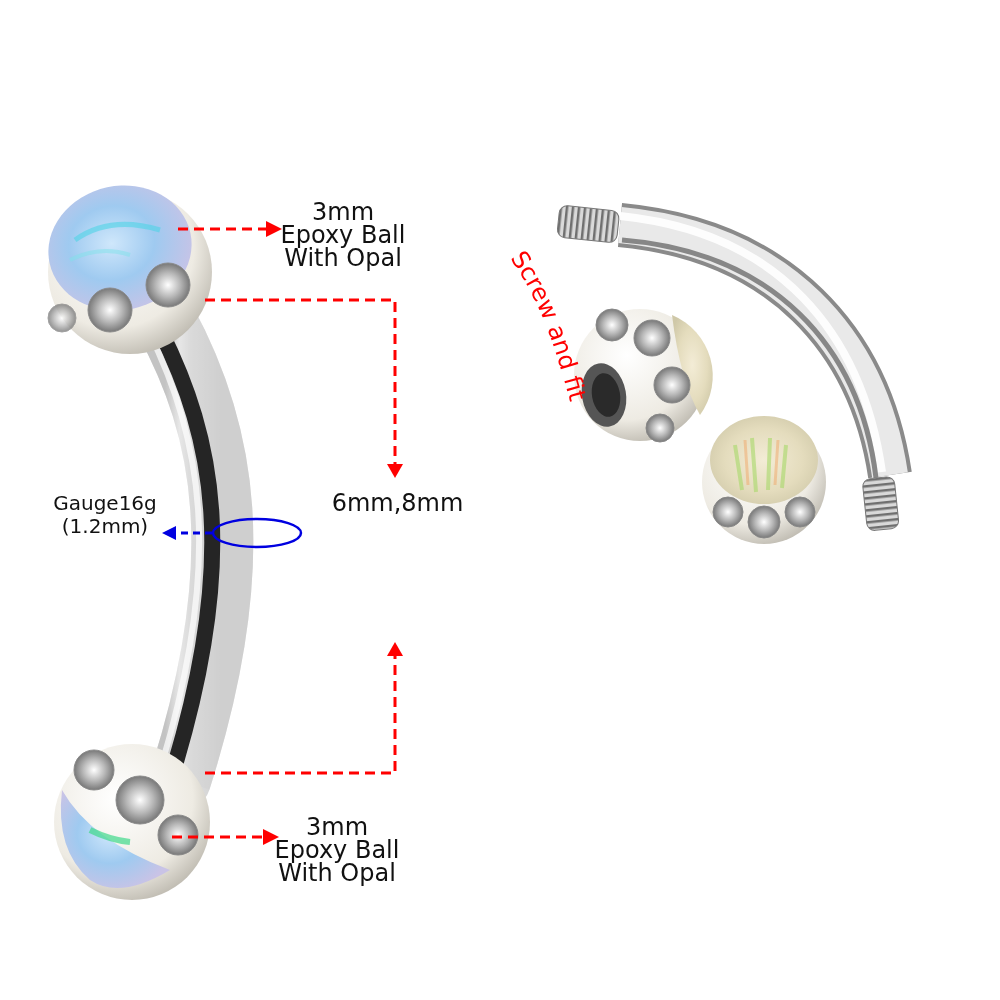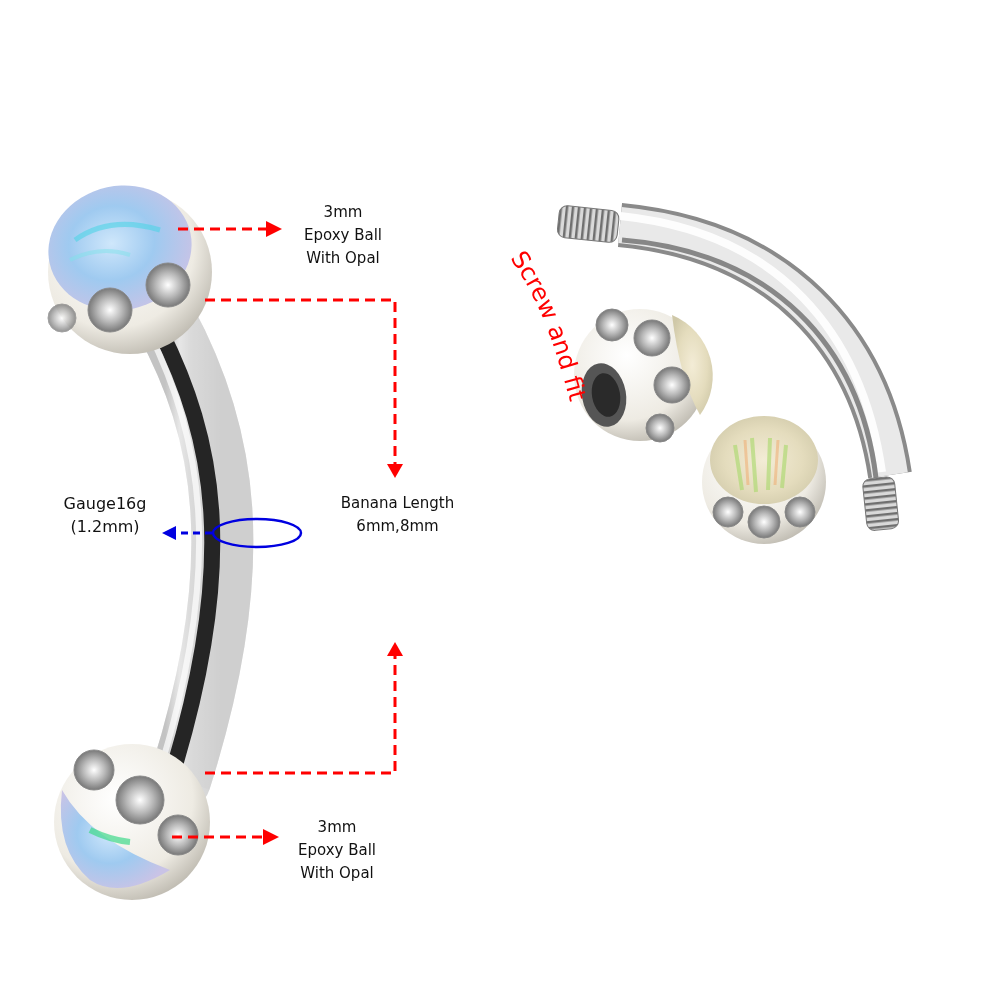--- a/index.html
+++ b/index.html
@@ -1,24 +1,24 @@
 <!DOCTYPE html>
 <html><head>
   <meta charset="utf-8">
   <style>
     html, body { margin: 0; padding: 0; background: #ffffff; }
     body { width: 1000px; height: 1000px; position: relative; overflow: hidden;
            font-family: "DejaVu Sans", "Liberation Sans", sans-serif; color: #111; }
     .art { position: absolute; left: 0; top: 0; width: 1000px; height: 1000px; }
-    .label { position: absolute; text-align: center; font-size: 15px; line-height: 23px; color: #111; }
+    .label { position: absolute; text-align: center; font-size: 24px; line-height: 23px; color: #111; }
     .label span { display: block; white-space: nowrap; }
     #lbl-top { left: 268px; top: 201px; width: 150px; }
     #lbl-bottom { left: 262px; top: 816px; width: 150px; }
     #lbl-length { left: 300px; top: 492px; width: 195px; }
-    #lbl-gauge { left: 40px; top: 492px; width: 130px; font-size: 16px; }
+    #lbl-gauge { left: 40px; top: 492px; width: 130px; font-size: 20px; }
     .screw-text { font-family: "DejaVu Sans", sans-serif; font-size: 24px; fill: #ff0000; }
   </style>
 </head>
 <body>
 
 <svg class="art" viewBox="0 0 1000 1000" xmlns="http://www.w3.org/2000/svg">
   <defs>
     <linearGradient id="barGrad" x1="0" y1="0" x2="1" y2="0">
       <stop offset="0" stop-color="#bdbdbd"></stop>
       <stop offset="0.25" stop-color="#f4f4f4"></stop>
@@ -147,21 +147,20 @@
   </text>
 </svg>
 
 <div class="label" id="lbl-top">
   <span>3mm</span>
   <span>Epoxy Ball</span>
   <span>With Opal</span>
 </div>
 
 <div class="label" id="lbl-length">
-  <span>Banana Length</span>
   <span>6mm,8mm</span>
 </div>
 
 <div class="label" id="lbl-gauge">
   <span>Gauge16g</span>
   <span>(1.2mm)</span>
 </div>
 
 <div class="label" id="lbl-bottom">
   <span>3mm</span>

